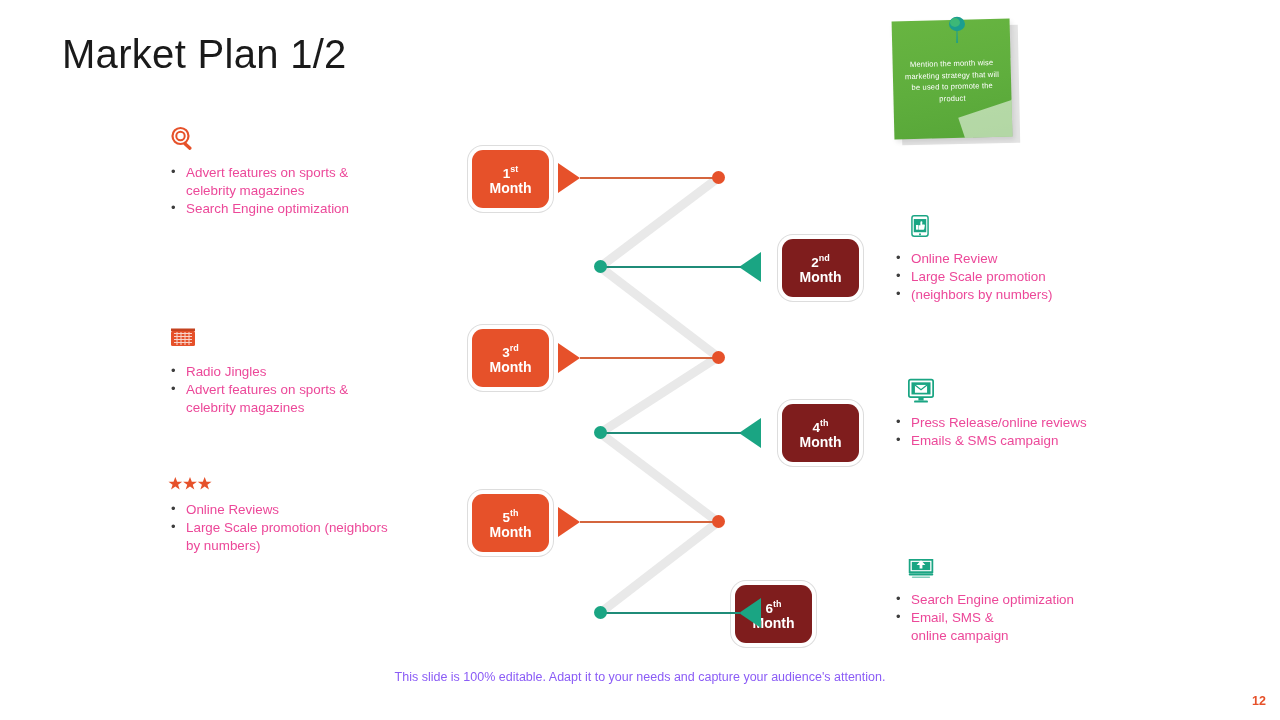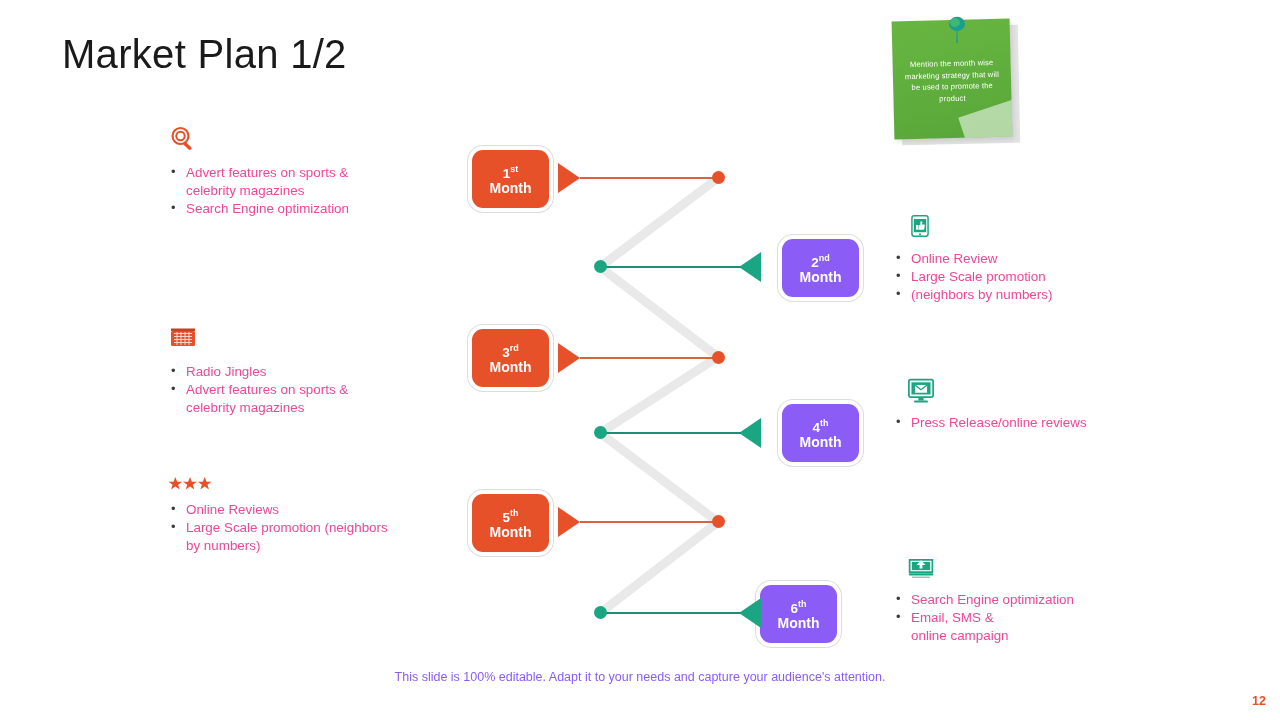--- a/index.html
+++ b/index.html
@@ -151,21 +151,21 @@
   .month-box .ord sup {
     font-size: 9px;
     font-weight: bold;
   }
   .month-box .mlabel {
     font-size: 14px;
     font-weight: bold;
     line-height: 16px;
   }
   .month-box.orange { background: #e6512a; }
-  .month-box.teal   { background: #8b5cf6; }
+  .month-box.teal   { background: #7f1d1d; }
 
   .tri { position: absolute; width: 0; height: 0; }
   .tri.right {
     border-top: 15px solid transparent;
     border-bottom: 15px solid transparent;
     border-left: 22px solid #e6512a;
   }
   .tri.left {
     border-top: 15px solid transparent;
     border-bottom: 15px solid transparent;
@@ -289,20 +289,21 @@
   <svg class="blk-icon" viewBox="0 0 32 30" style="width:28px;height:26px;margin-left:14px;">
     <rect x="2" y="2" width="28" height="20" rx="2" fill="none" stroke="#1aa583" stroke-width="2"></rect>
     <rect x="5" y="5" width="22" height="14" fill="#1aa583"></rect>
     <rect x="9" y="8" width="14" height="9" fill="#ffffff"></rect>
     <path d="M9 8 L16 13.6 L23 8" fill="none" stroke="#1aa583" stroke-width="1.4"></path>
     <rect x="13" y="22" width="6" height="4" fill="#1aa583"></rect>
     <rect x="8" y="26" width="16" height="2.4" rx="1" fill="#1aa583"></rect>
   </svg>
   <ul>
     <li>Press Release/online reviews</li>
+    <li>Emails &amp; SMS campaign</li>
   </ul>
 </div>
 
 <div class="side-block" id="right-block-3">
   <svg class="blk-icon" viewBox="0 0 32 28" style="width:28px;height:25px;margin-left:14px;">
     <path d="M3 4 h26 v14 h-26 z" fill="none" stroke="#1aa583" stroke-width="2"></path>
     <rect x="5.5" y="6.5" width="21" height="9.4" fill="#1aa583"></rect>
     <path d="M16 4.5 L21 10 L17.6 10 L17.6 14 L14.4 14 L14.4 10 L11 10 Z" fill="#ffffff"></path>
     <rect x="2" y="19.4" width="28" height="2.6" rx="1.2" fill="#1aa583"></rect>
     <rect x="5.5" y="23" width="21" height="1.8" rx="0.9" fill="#1aa583" opacity="0.55"></rect>
@@ -353,21 +354,21 @@
   <div class="dot teal" style="left:594px; top:426px;"></div>
 
   <div class="month-box orange" style="left:472px; top:494px;">
     <div class="ord"><span>5</span><sup>th</sup></div>
     <div class="mlabel">Month</div>
   </div>
   <div class="tri right" style="left:558px; top:507px;"></div>
   <div class="conn orange" style="left:580px; top:521px; width:140px;"></div>
   <div class="dot orange" style="left:712px; top:515px;"></div>
 
-  <div class="month-box teal" style="left:760px; top:585px;">
+  <div class="month-box teal" style="left:735px; top:585px;">
     <div class="ord"><span>6</span><sup>th</sup></div>
     <div class="mlabel">Month</div>
   </div>
   <div class="tri left" style="left:739px; top:598px;"></div>
   <div class="conn teal" style="left:601px; top:612px; width:140px;"></div>
   <div class="dot teal" style="left:594px; top:606px;"></div>
 
 </div>
 
 <div id="footer-note">This slide is 100% editable. Adapt it to your needs and capture your audience's attention.</div>

